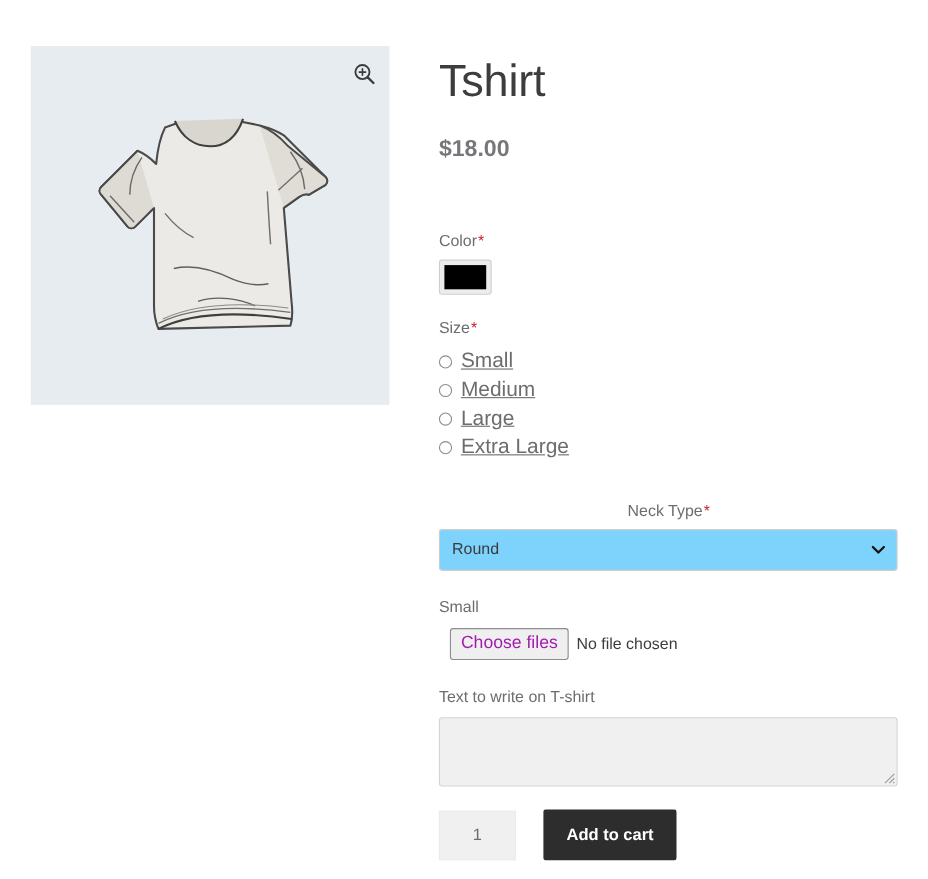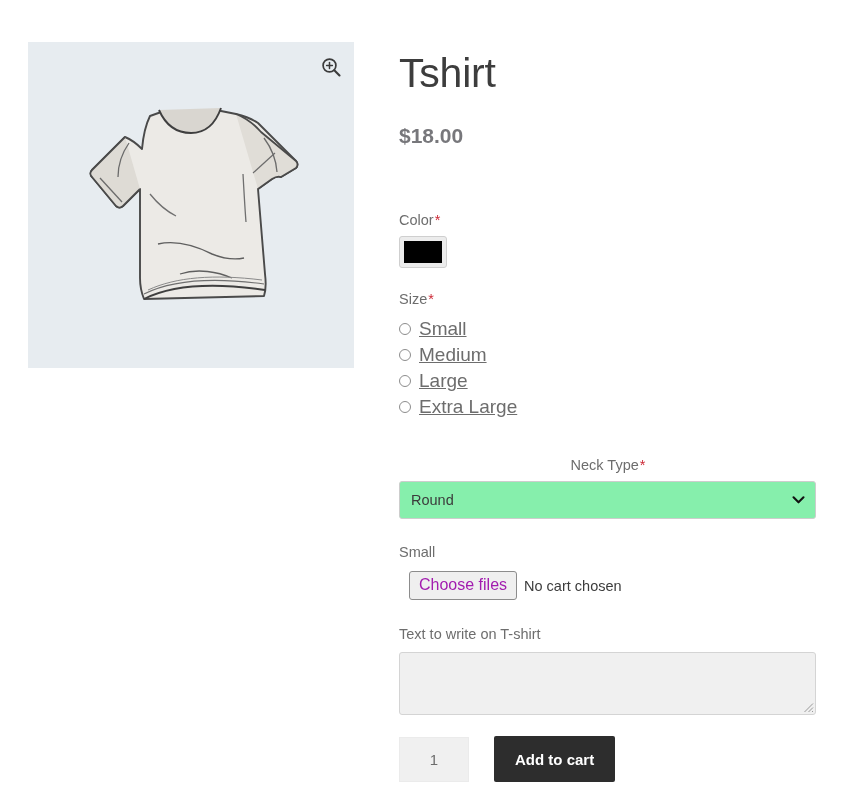--- a/index.html
+++ b/index.html
@@ -144,21 +144,21 @@
   .field-neck { margin-top: 35px; text-align: center; }
   .select-wrap {
     margin-top: 6px;
     position: relative;
     width: 417px;
     height: 38px;
   }
   .select-box {
     width: 417px;
     height: 38px;
-    background: #86efac;
+    background: #7dd3fc;
     border: 1px solid #cdcdcd;
     border-radius: 3px;
     box-sizing: border-box;
     font-size: 14.5px;
     color: #3b3b3b;
     display: flex;
     align-items: center;
     padding: 17px 11px;
     cursor: pointer;
   }
@@ -362,21 +362,21 @@
               <path d="M1.5 1.8 L 6.5 6.8 L 11.5 1.8" fill="none" stroke="#121212" stroke-width="2.1" stroke-linecap="round" stroke-linejoin="round"></path>
             </svg>
           </span>
         </div>
       </div>
 
       <div class="field field-logo">
         <label class="field-label">Small</label>
         <div class="file-row">
           <button type="button" class="file-btn">Choose files</button>
-          <span class="file-status">No cart chosen</span>
+          <span class="file-status">No file chosen</span>
         </div>
       </div>
 
       <div class="field field-text">
         <label class="field-label">Text to write on T-shirt</label>
         <div class="textarea-wrap">
           <div class="textarea-box"></div>
           <span class="resize-handle">
             <svg width="11" height="11" viewBox="0 0 11 11">
               <line x1="10" y1="1.5" x2="1.5" y2="10" stroke="#999999" stroke-width="1"></line>

